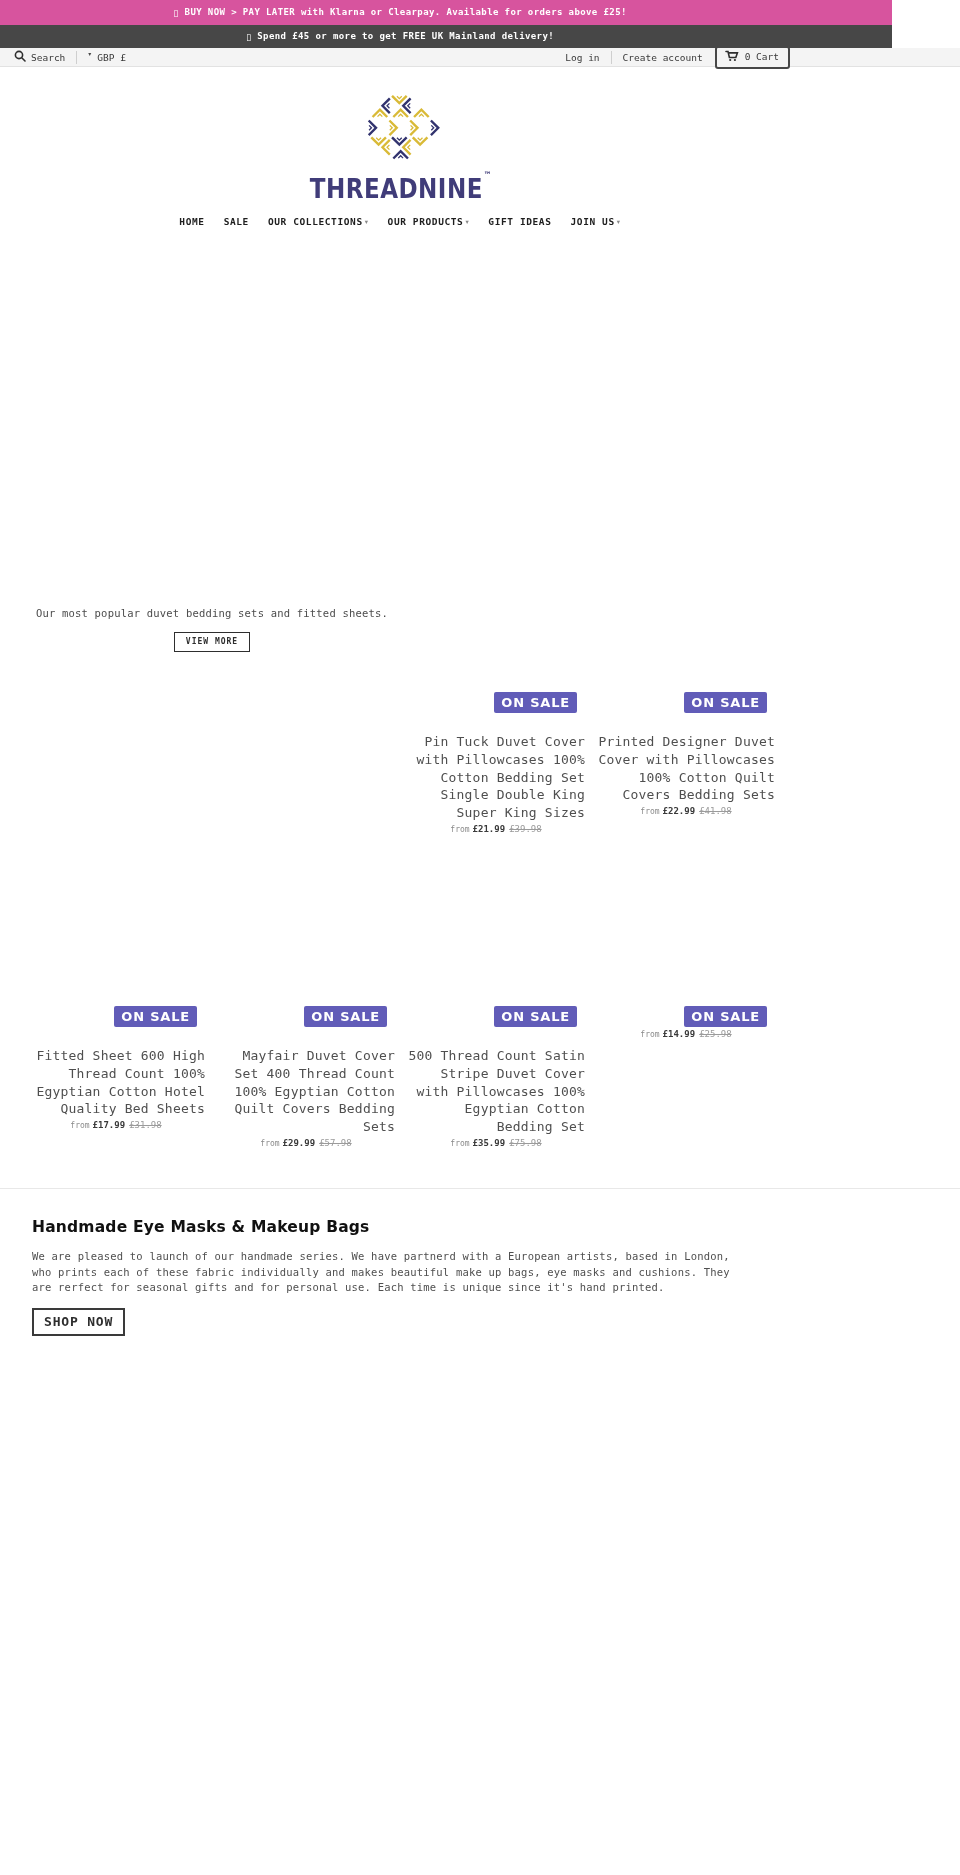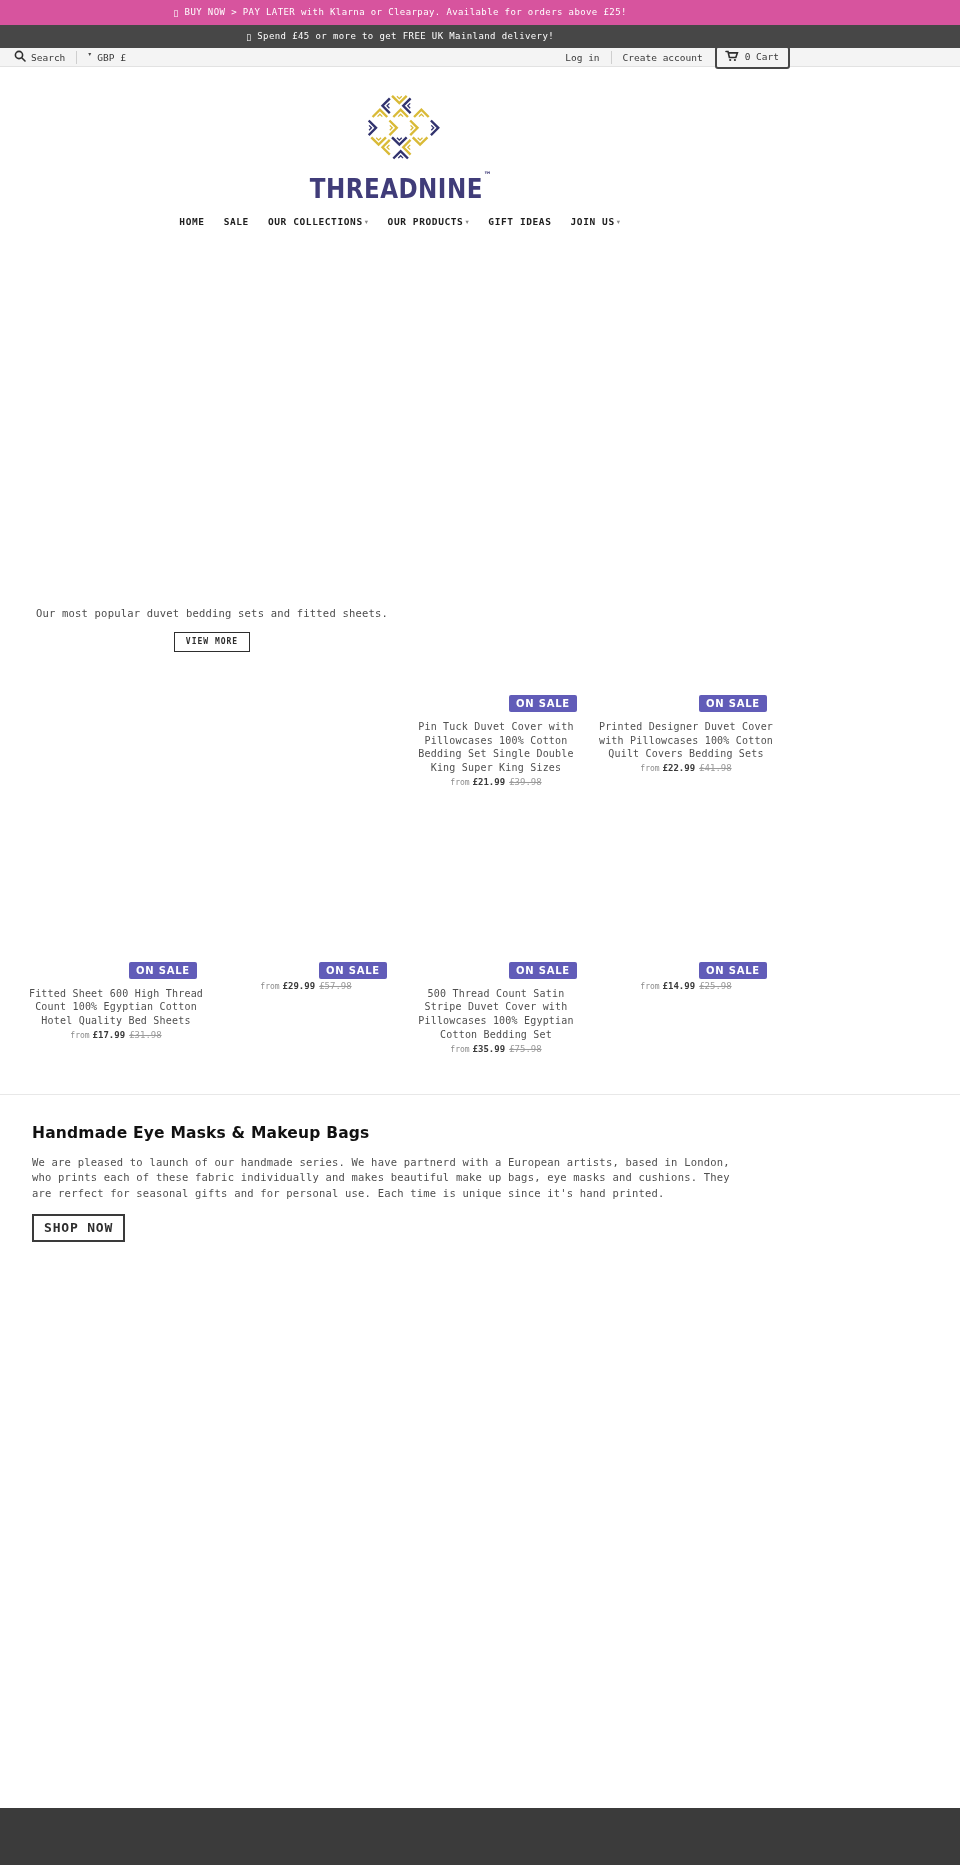--- a/index.html
+++ b/index.html
@@ -4,21 +4,21 @@
 <style>
   * { margin:0; padding:0; box-sizing:border-box; }
   html,body { width:960px; }
   body {
     width:960px; height:1875px; background:#ffffff; overflow:hidden;
     font-family:"DejaVu Sans Mono", monospace; color:#3d3d3d; position:relative;
   }
   .center-col { width:800px; text-align:center; }
 
   
-  .announce { width:960px; display:flex; }
+  .announce { width:892px; display:flex;font-weight:bold; }
   .announce .center-col { padding:6px 0 7px 0; font-size:9px; letter-spacing:.4px; color:#fff; }
   .announce-1 { background:#d7549e; }
   .announce-1 .center-col { padding:7px 0 8px 0; }
   .announce-2 { background:#474747; }
   .tofu { display:inline-block; font-family:"DejaVu Sans", sans-serif; font-size:9px;
           margin-right:6px; transform:translateY(0.5px); }
 
   
   .utility {
     width:960px; background:#f4f4f4; border-bottom:1px solid #e2e2e2;
@@ -65,24 +65,24 @@
     letter-spacing:1px; color:#2e2e2e; padding:4px 11px 5px 11px; cursor:pointer;
   }
 
   
   .products { margin:40px 0 0 21px; width:760px; display:grid;
               grid-template-columns:repeat(4,190px); }
   .cell { padding:0 6px; }
   .img-ph { height:172px; }      
   .badge-row { text-align:right; padding-right:8px; }
   .badge { display:inline-block; background:#615cb8; color:#ffffff;
-           font-family:"DejaVu Sans", sans-serif; font-size:10px; font-weight:bold;
+           font-family:"DejaVu Sans", sans-serif; font-size:13px; font-weight:bold;
            letter-spacing:.8px; padding:3px 7px 3px 7px; border-radius:2px; }
-  .p-title { margin-top:8px; font-size:10px; line-height:1.37; color:#4f4f4f;
-             text-align:center; letter-spacing:.2px; cursor:pointer; }
+  .p-title { margin-top:20px; font-size:13px; line-height:1.37; color:#4f4f4f;
+             text-align:right; letter-spacing:.2px; cursor:pointer; }
   .p-price { margin-top:2px; text-align:center; font-size:8px; color:#8b8b8b; }
   .p-price .now { font-size:9px; font-weight:bold; color:#3a3a3a; margin-left:3px; }
   .p-price .was { font-size:9px; color:#9b9b9b; text-decoration:line-through; margin-left:4px; }
 
   .section-divider { margin-top:40px; width:960px; border-top:1px solid #e8e8e8; }
 
   
   .handmade { padding:29px 0 0 32px; width:790px; }
   .hm-title { font-family:"DejaVu Sans", sans-serif; font-weight:600; font-size:15.5px;
               color:#111111; letter-spacing:.2px; }
@@ -217,20 +217,21 @@
   <div class="cell">
     <div class="img-ph"></div>
     <div class="badge-row"><span class="badge">ON SALE</span></div>
     <div class="p-title">Fitted Sheet 600 High Thread Count 100% Egyptian Cotton Hotel Quality Bed Sheets</div>
     <div class="p-price"><span>from</span><span class="now">£17.99</span><span class="was">£31.98</span></div>
   </div>
 
   <div class="cell">
     <div class="img-ph"></div>
     <div class="badge-row"><span class="badge">ON SALE</span></div>
+    <div class="p-title">Mayfair Duvet Cover Set 400 Thread Count 100% Egyptian Cotton Quilt Covers Bedding Sets</div>
     <div class="p-price"><span>from</span><span class="now">£29.99</span><span class="was">£57.98</span></div>
   </div>
 
   <div class="cell">
     <div class="img-ph"></div>
     <div class="badge-row"><span class="badge">ON SALE</span></div>
     <div class="p-title">500 Thread Count Satin Stripe Duvet Cover with Pillowcases 100% Egyptian Cotton Bedding Set</div>
     <div class="p-price"><span>from</span><span class="now">£35.99</span><span class="was">£75.98</span></div>
   </div>
 

